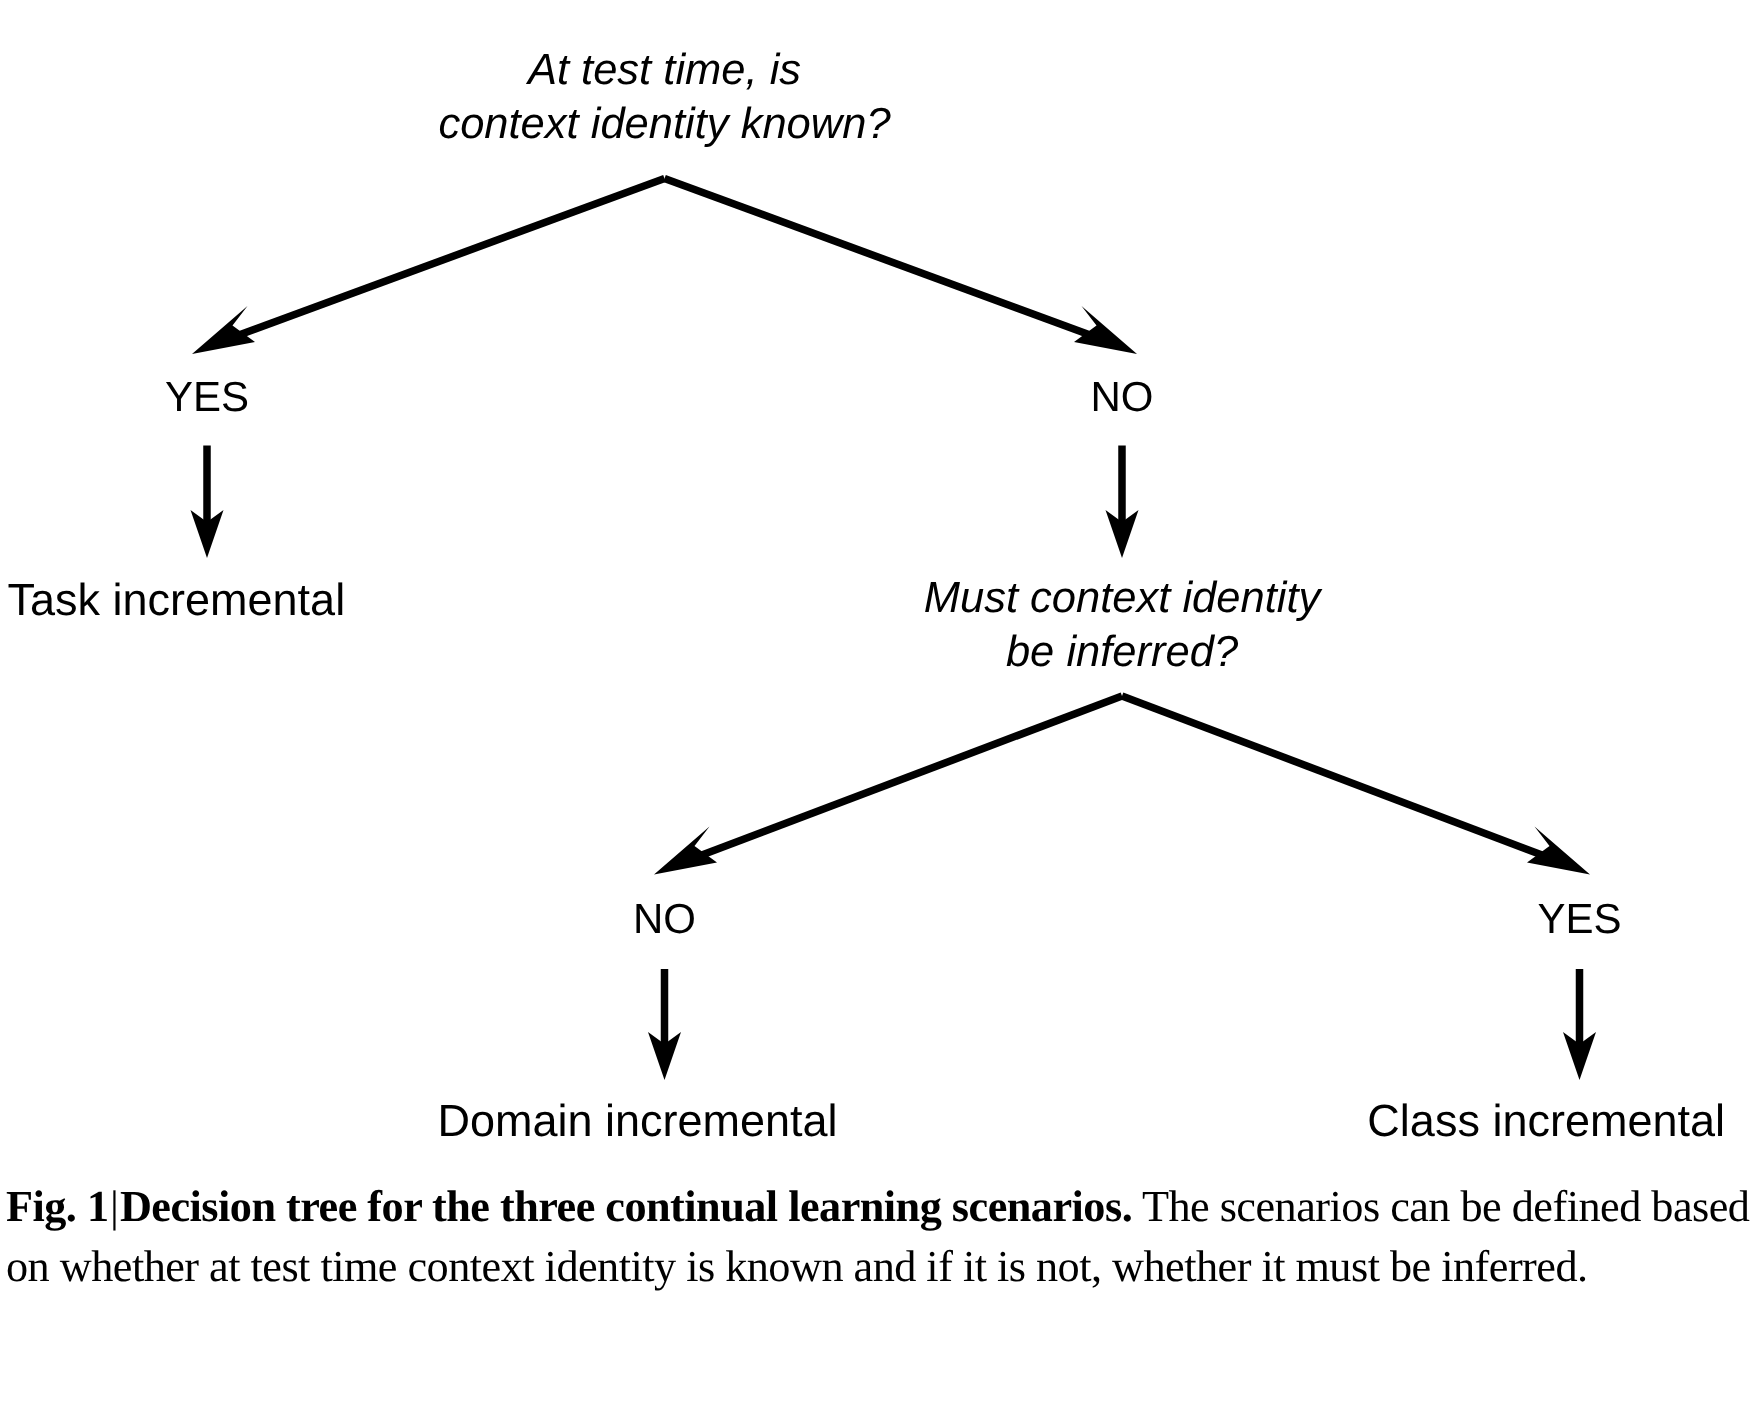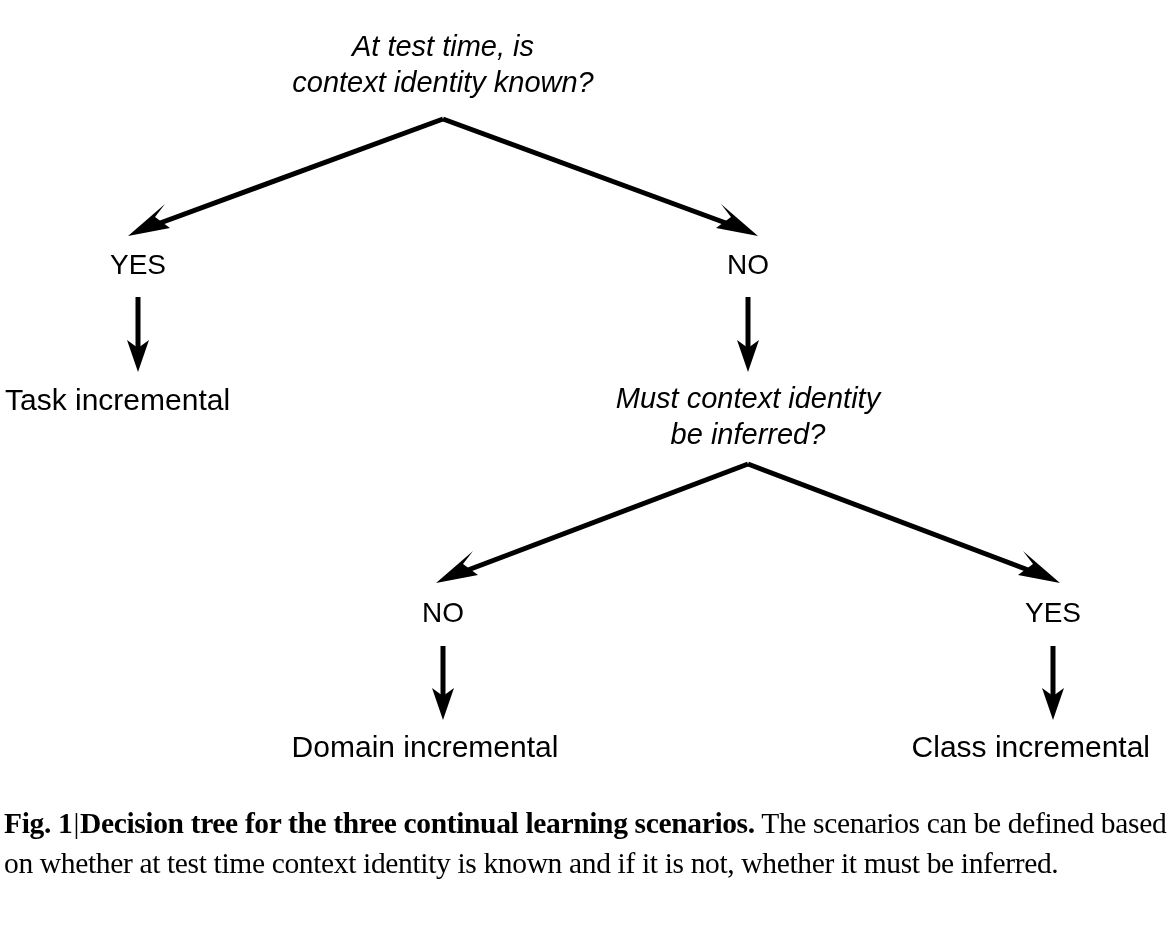--- a/index.html
+++ b/index.html
@@ -56,21 +56,20 @@
     position: absolute;
     left: 4px;
     top: 786px;
     width: 1164px;
     font-family: "Liberation Serif", serif;
     font-size: 29.5px;
     line-height: 1.34;
     color: #000000;
     letter-spacing: -0.35px;
     text-align: left;
-    margin-top: 18px;
   }
   #caption .cap-bold {
     font-weight: bold;
   }
   #caption .cap-sep {
     font-weight: normal;
     padding: 0 1px;
   }
   #caption .cap-body {
     font-weight: normal;

